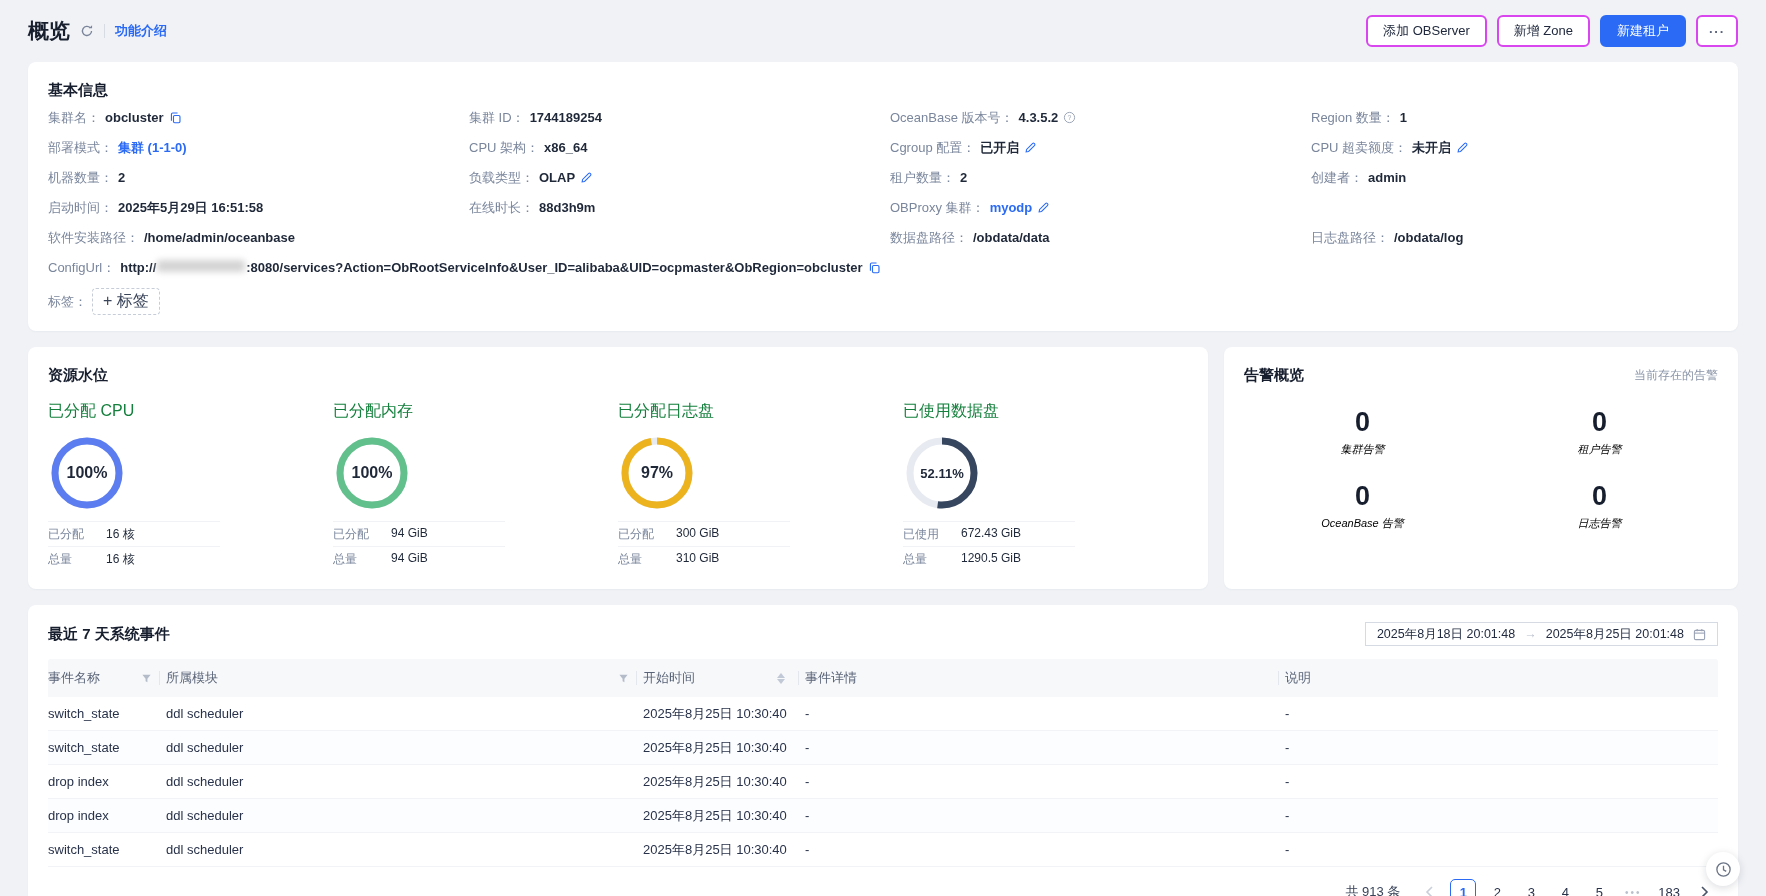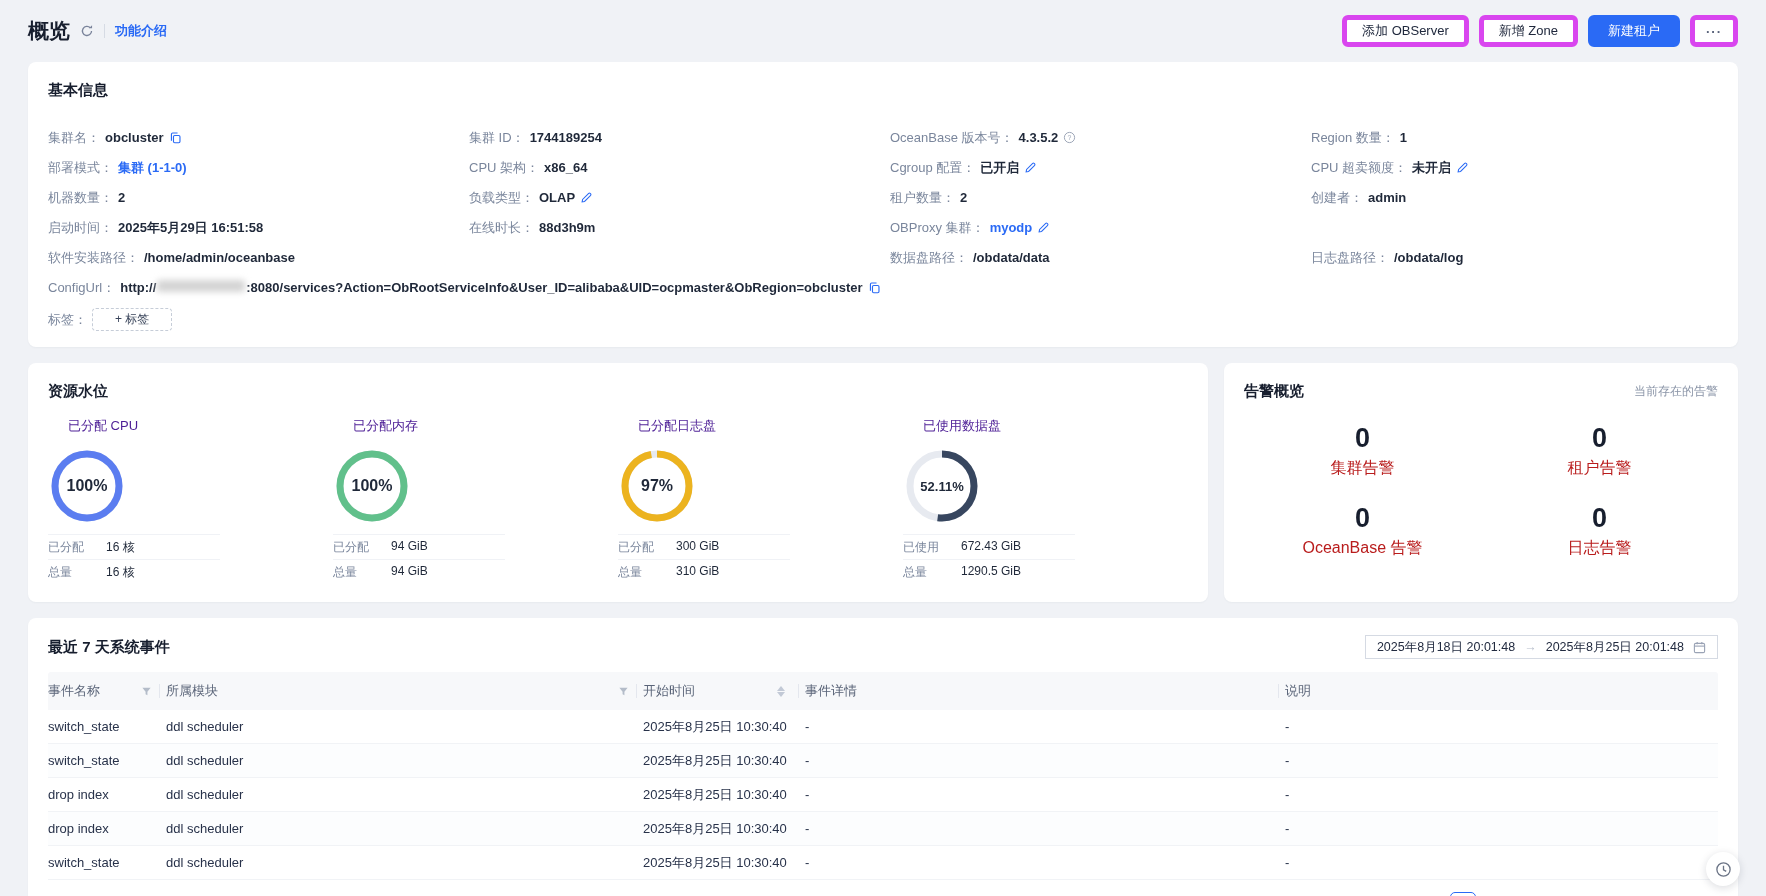--- a/index.html
+++ b/index.html
@@ -11,64 +11,64 @@
   }
   .page { padding:0 28px; }
 
   
   .topbar { height:62px; display:flex; align-items:center; justify-content:space-between; }
   .topbar-left { display:flex; align-items:center; gap:10px; }
   .page-title { font-size:21px; font-weight:700; color:#171e2e; }
   .v-divider { width:1px; height:14px; background:#d6dbe4; }
   .feature-link { color:var(--primary); font-size:13px; font-weight:600; cursor:pointer; }
   .topbar-right { display:flex; align-items:center; gap:10px; }
-  .btn { height:32px; padding:0 15px; background:#fff; border:5px solid #d946ef; border-radius:6px;
+  .btn { height:32px; padding:0 15px; background:#fff; border:2px solid #d946ef; border-radius:6px;
          font-size:13px; color:#20293d; display:inline-flex; align-items:center; cursor:pointer; }
   .btn.primary { background:var(--primary); border-color:var(--primary); color:#fff; }
   .btn.more { padding:0 11px; color:#58627a; letter-spacing:1px; font-weight:700; }
 
   .card { background:#fff; border-radius:8px; box-shadow:0 1px 2px rgba(30,40,60,.04); }
   .card-title { font-size:15px; font-weight:700; color:#171e2e; }
 
   
   #basic-card { padding:19px 20px 16px; }
-  .info-grid { margin-top:28px; display:grid; grid-template-columns:repeat(4,1fr); row-gap:11px; column-gap:14px; }
+  .info-grid { margin-top:8px; display:grid; grid-template-columns:repeat(4,1fr); row-gap:11px; column-gap:14px; }
   .field { display:flex; align-items:center; gap:5px; white-space:nowrap; line-height:19px; }
   .f-label { color:var(--label); }
   .f-value { color:var(--value); font-weight:600; }
   .f-link { color:var(--primary); font-weight:600; cursor:pointer; }
   .span-all { grid-column:1 / -1; }
   .ico { display:inline-flex; align-items:center; }
   .blur-chunk { display:inline-block; width:88px; height:12px; border-radius:3px; background:#d4d4d4; filter:blur(3px); margin:0 1px; }
   .tag-btn { display:inline-flex; align-items:center; border:1px dashed #c6cdd8; background:#fff; border-radius:4px;
-             padding:2px 22px; font-size:12px; color:#39445a; cursor:pointer; }
+             padding:2px 10px; font-size:16px; color:#39445a; cursor:pointer; }
 
   
   .mid-row { display:flex; gap:16px; margin-top:16px; }
   #res-card { flex:1; padding:19px 20px 18px; }
   #alert-card { width:514px; padding:19px 20px 18px; }
   .gauges { display:grid; grid-template-columns:repeat(4,1fr); margin-top:16px; }
-  .gauge-title { font-size:13px; color:#4c1d95; font-weight:500;margin-left:20px; }
+  .gauge-title { font-size:16px; color:#15803d; font-weight:500; }
   .donut { position:relative; width:76px; height:76px; margin:13px 0 10px 1px; }
   .donut svg { display:block; }
   .pct { position:absolute; inset:0; display:flex; align-items:center; justify-content:center;
          font-size:16px; font-weight:600; color:#1f2839; }
   .pct.small { font-size:13px; }
   .gauge-stats { width:172px; margin-top:2px; }
   .stat { display:flex; align-items:flex-start; padding:4px 0 3px; border-top:1px solid #f0f2f6; font-size:12px; }
   .stat .sl { width:58px; color:var(--label); }
   .stat .sv { color:var(--value); }
 
   
   .alert-head { display:flex; align-items:center; justify-content:space-between; }
   .alert-link { font-size:12px; color:#8a94a7; cursor:pointer; }
   .alert-grid { margin-top:22px; display:grid; grid-template-columns:1fr 1fr; row-gap:24px; }
   .alert-item { text-align:center; }
   .alert-num { font-size:27px; font-weight:600; color:#171e2e; line-height:30px; }
-  .alert-label { margin-top:5px; font-size:16px; color:#b91c1c; }
+  .alert-label { margin-top:5px; font-size:11px; color:#000000;font-style:italic; }
 
   
   #events-card { margin-top:16px; padding:17px 20px 0; }
   .events-head { display:flex; align-items:center; justify-content:space-between;gap:29px; }
   .range-picker { display:flex; align-items:center; gap:9px; height:24px; padding:0 11px; background:#fff;
                   border:1px solid #d5dae3; border-radius:0; font-size:12.5px; color:#222b40; cursor:pointer; }
   .range-arrow { color:#b6bdca; }
   .table { margin-top:13px; }
   .thead, .trow { display:grid; grid-template-columns:118px 477px 162px 480px 1fr; align-items:center; }
   .thead { background:#f7f8fa; height:38px; color:#5a6478; border-radius:3px 3px 0 0; }

